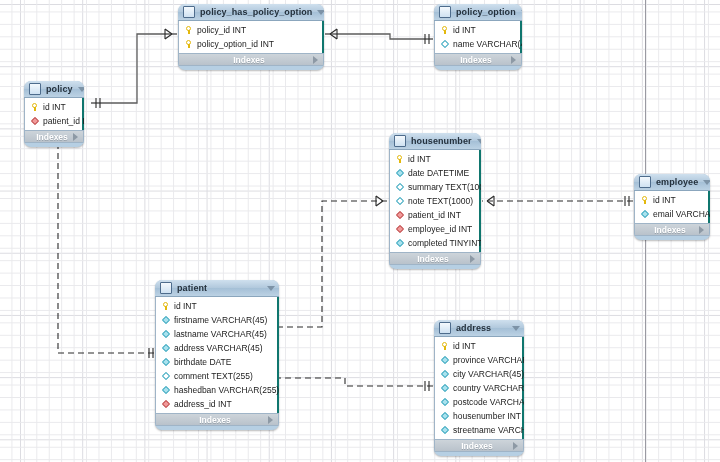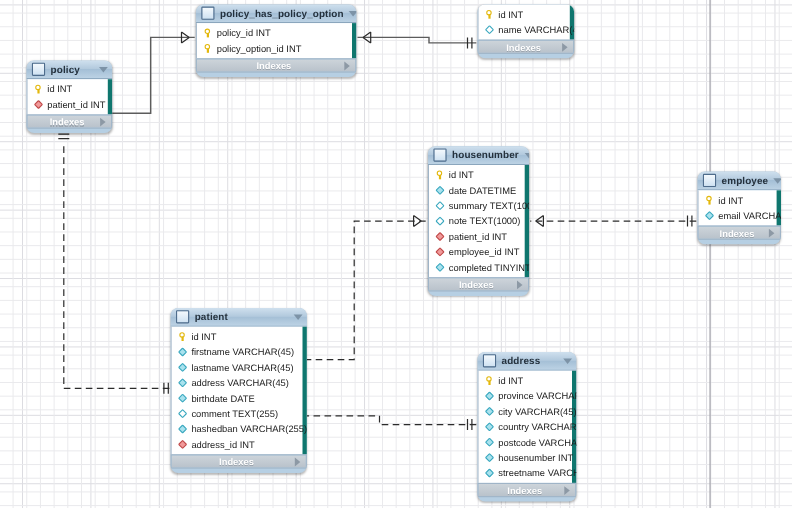--- a/index.html
+++ b/index.html
@@ -72,21 +72,21 @@
     width: 0; height: 0;
     border-left: 4px solid transparent;
     border-right: 4px solid transparent;
     border-top: 5px solid #7d93a7;
     margin-left: 5px;
     flex: 0 0 auto;
   }
   .tbl-body {
     background: #ffffff;
     border-left: 1px solid #9fb4c7;
-    border-right: 4px solid #0f766e;
+    border-right: 2px solid #0f766e;
     padding: 2px 0 2px 0;
   }
   .col {
     display: flex;
     align-items: center;
     height: 14px;
     padding-left: 6px;
     font-size: 8.5px;
     color: #1b1b1b;
     white-space: nowrap;
@@ -247,37 +247,42 @@
           <span>policy_option_id INT</span>
         </div>
     </div>
     <div class="tbl-foot">
       <span class="lbl">Indexes</span>
       <span class="arrow"></span>
     </div>
   </div>
 
   <div class="tbl" style="left:434px;top:4px;width:88px">
+    <div class="tbl-head">
+      <span class="tbl-icon"></span>
+      <span class="tbl-title">policy_option</span>
+      <span class="caret"></span>
+    </div>
     <div class="tbl-body">
       <div class="col">
           <span class="k pk"></span>
           <span>id INT</span>
         </div>
       <div class="col">
           <span class="k null"></span>
           <span>name VARCHAR(45)</span>
         </div>
     </div>
     <div class="tbl-foot">
       <span class="lbl">Indexes</span>
       <span class="arrow"></span>
     </div>
   </div>
 
-  <div class="tbl" style="left:24px;top:55px;width:78px">
+  <div class="tbl" style="left:24px;top:81px;width:60px">
     <div class="tbl-head">
       <span class="tbl-icon"></span>
       <span class="tbl-title">policy</span>
       <span class="caret"></span>
     </div>
     <div class="tbl-body">
       <div class="col">
           <span class="k pk"></span>
           <span>id INT</span>
         </div>
@@ -327,21 +332,21 @@
           <span class="k plain"></span>
           <span>completed TINYINT</span>
         </div>
     </div>
     <div class="tbl-foot">
       <span class="lbl">Indexes</span>
       <span class="arrow"></span>
     </div>
   </div>
 
-  <div class="tbl" style="left:634px;top:156px;width:76px">
+  <div class="tbl" style="left:634px;top:174px;width:76px">
     <div class="tbl-head">
       <span class="tbl-icon"></span>
       <span class="tbl-title">employee</span>
       <span class="caret"></span>
     </div>
     <div class="tbl-body">
       <div class="col">
           <span class="k pk"></span>
           <span>id INT</span>
         </div>

